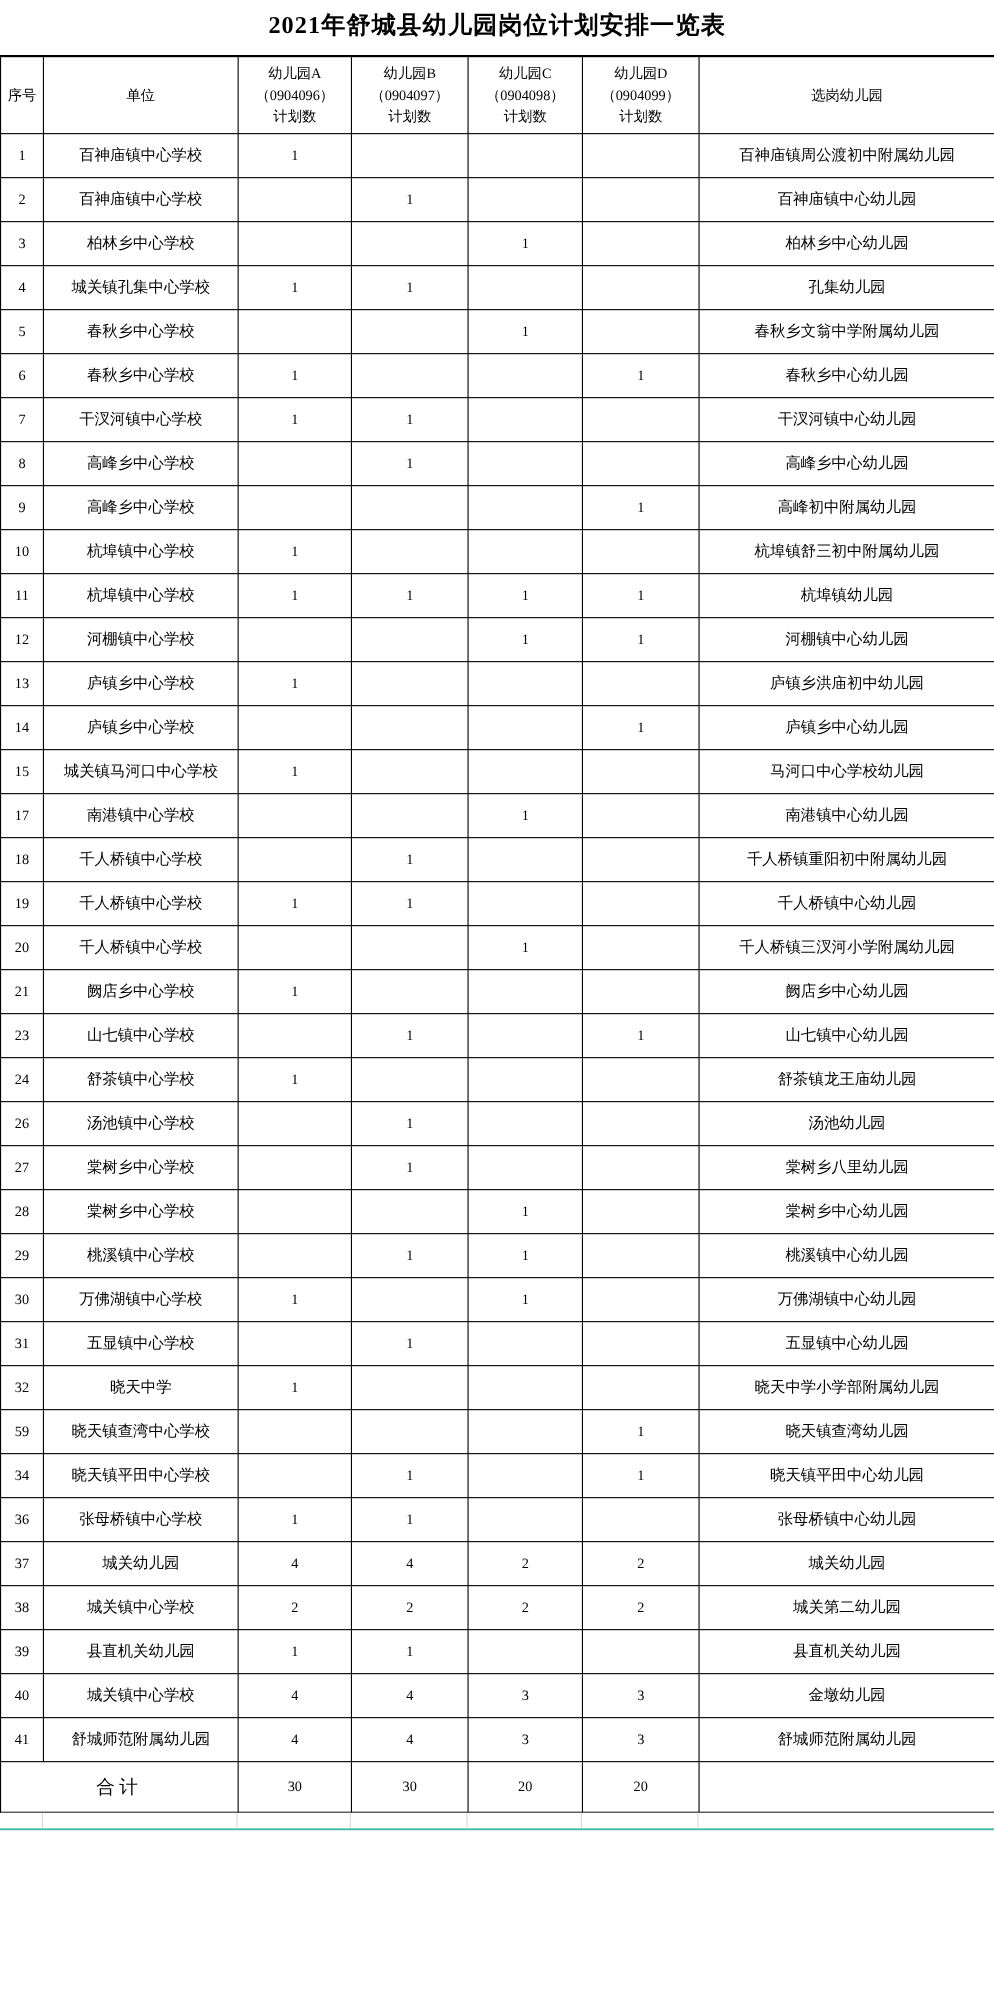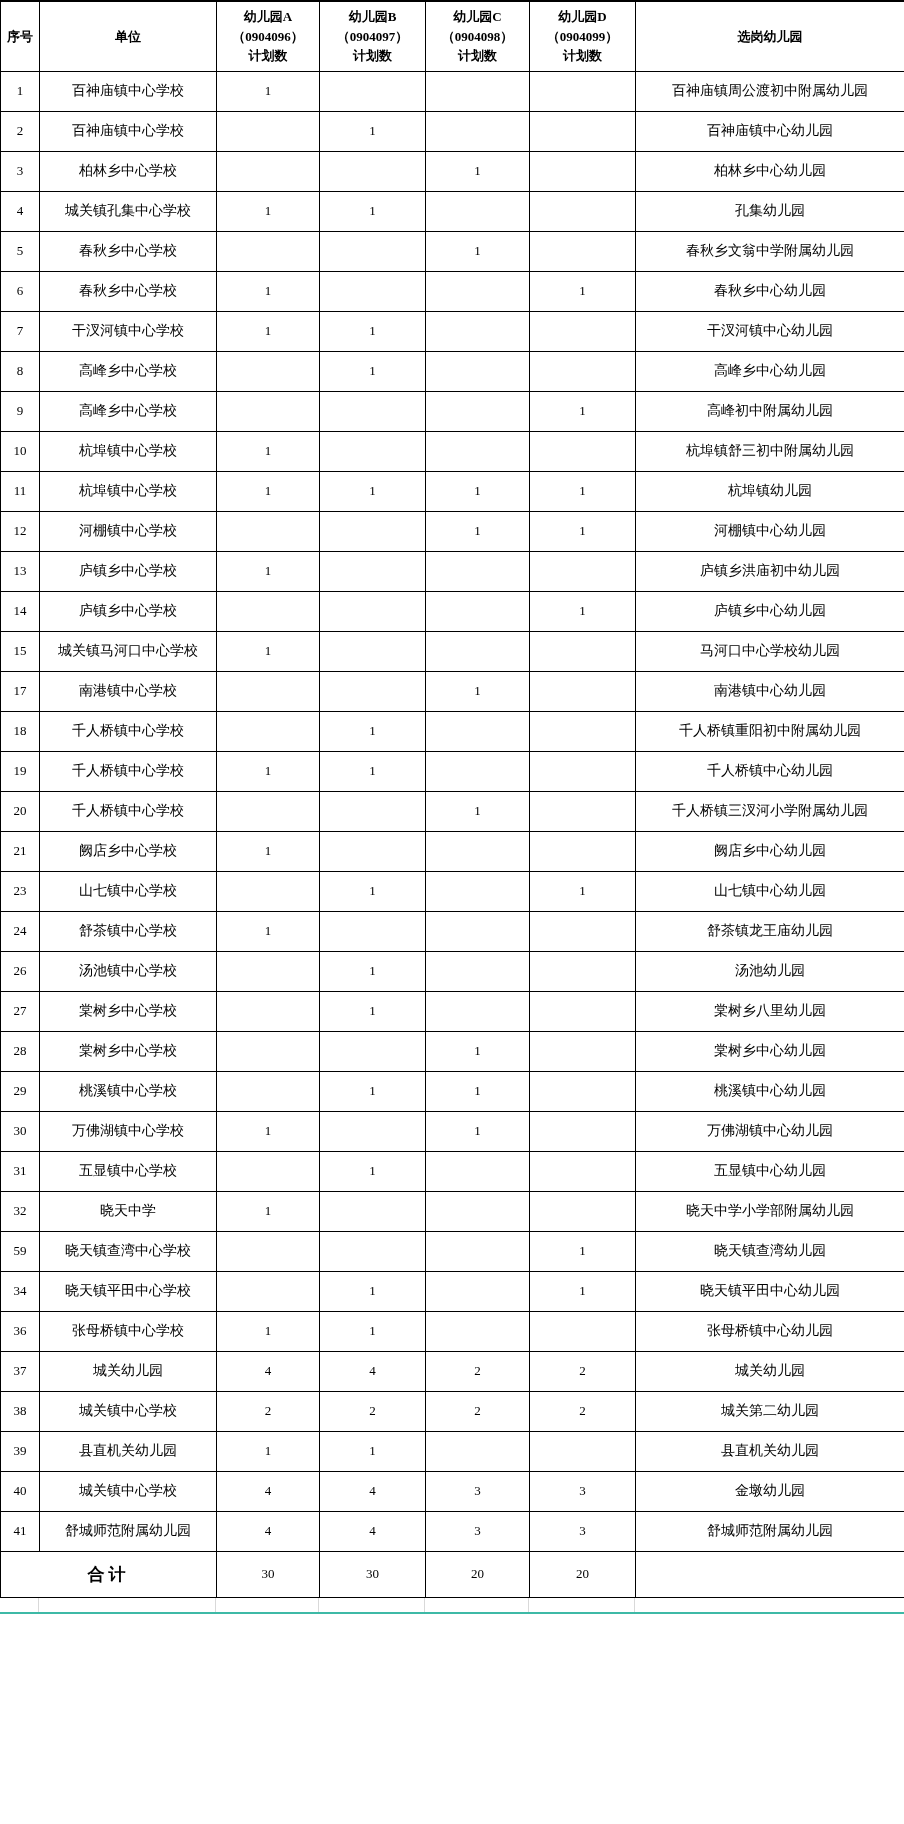--- a/index.html
+++ b/index.html
@@ -31,43 +31,44 @@
   table.plan th, table.plan td {
     border: 1px solid var(--ink);
     padding: 0 2px;
     text-align: center;
     vertical-align: middle;
     overflow: hidden;
   }
   thead th {
     height: 70px;
     font-size: 13px;
-    font-weight: bold;
+    font-weight: normal;
     line-height: 1.5;
     white-space: pre-line;
     border-bottom: 2px solid var(--accent);
   }
   tbody td { height: 40px; font-size: 14px; }
   td.c-seq { font-size: 13px; }
   td.c-num { font-size: 13px; font-family: "Liberation Serif", "DejaVu Serif", serif; }
   tfoot td { height: 46px; border-bottom: 2px solid var(--ink); }
-  .total-label { font-size: 17px; font-weight: bold; letter-spacing: 4px; }
+  .total-label { font-size: 17px; font-weight: normal; letter-spacing: 4px; }
   .total-num { font-size: 13px; }
   .bottom-strip {
     display: flex;
     height: 14px;
     background: #ffffff;
   }
   .bottom-strip .cellghost { border-right: 1px solid var(--grid-faint); height: 100%; }
 </style>
 </head>
 <body>
 
 <div class="page">
 
+  <h1 class="title">2021年舒城县幼儿园岗位计划安排一览表</h1>
 
   <table class="plan">
     <colgroup>
       <col style="width:39px">
         <col style="width:177px">
         <col style="width:103px">
       <col style="width:106px">
         <col style="width:104px">
         <col style="width:106px">
       <col style="width:269px">

